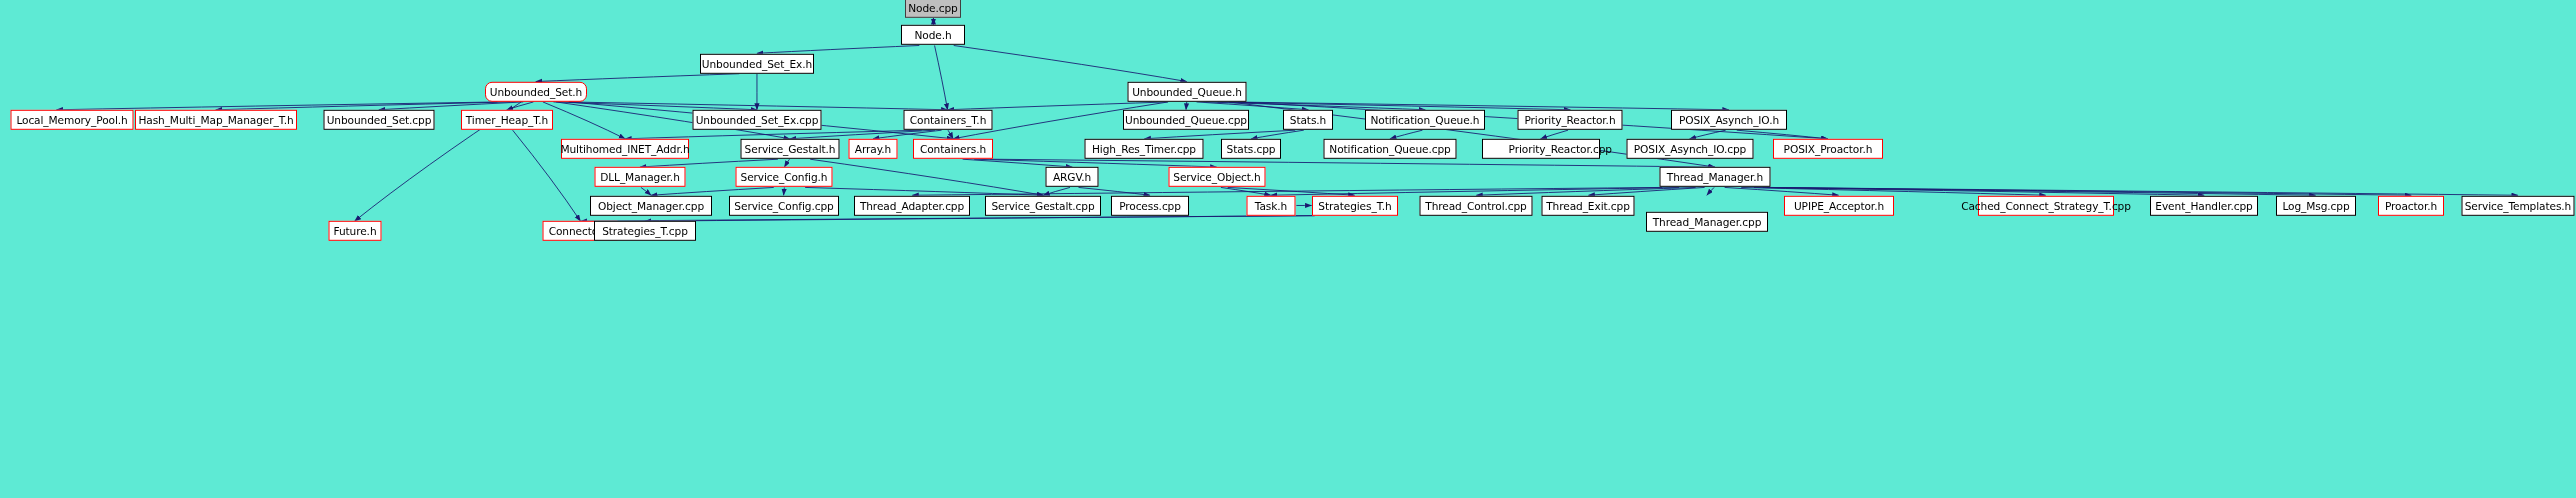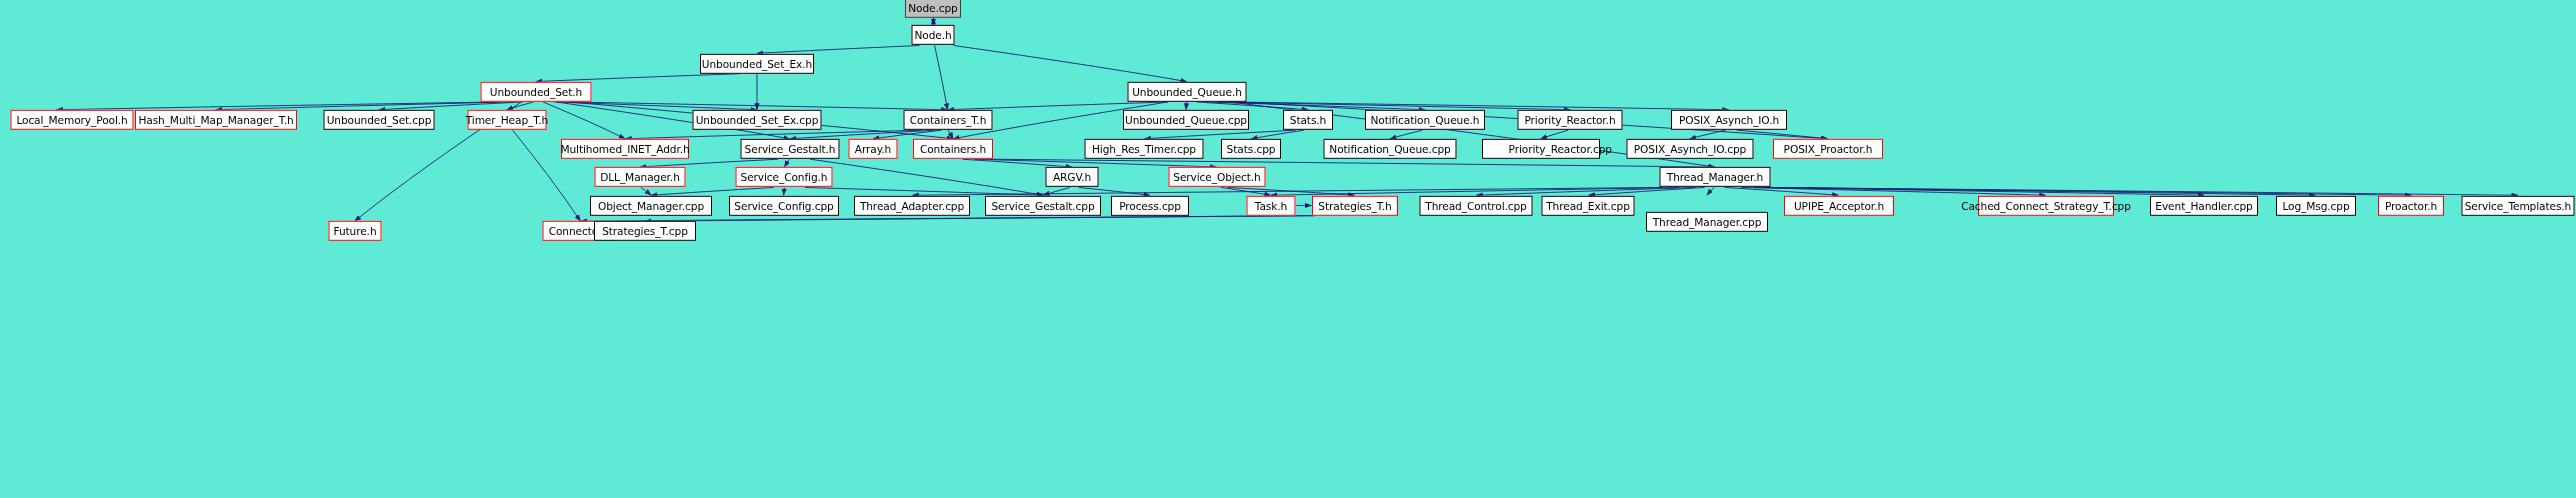--- a/index.html
+++ b/index.html
@@ -128,42 +128,42 @@
         <path d="M1651.28,166 Q1536.33,172.05 1459,177" stroke="#191970" stroke-width="1.1" fill="none" marker-end="url(#arrow)"></path>
         <path d="M1813.4,166 Q1788.65,172.05 1772,177" stroke="#191970" stroke-width="1.1" fill="none" marker-end="url(#arrow)"></path>
         <path d="M1998.96,166 Q1978.06,172.05 1964,177" stroke="#191970" stroke-width="1.1" fill="none" marker-end="url(#arrow)"></path>
         <path d="M653.52,166 Q705.22,229.8 740,282" stroke="#191970" stroke-width="1.1" fill="none" marker-end="url(#arrow)"></path>
       </g>
   </svg>
   <div id="nodes-layer">
       <div class="gnode root" style="left: 933px; top: 7.8px; width: 56px;">
         <span class="lbl">Node.cpp</span>
       </div>
-      <div class="gnode" style="left: 933px; top: 35px; width: 43px;">
+      <div class="gnode" style="left: 933px; top: 35px; width: 64px;">
         <span class="lbl">Node.h</span>
       </div>
       <div class="gnode" style="left: 757px; top: 64px; width: 114px;">
         <span class="lbl">Unbounded_Set_Ex.h</span>
       </div>
-      <div class="gnode red" style="left: 536px; top: 92px; width: 111px;">
+      <div class="gnode red" style="left: 536px; top: 92px; width: 102px; border-radius: 7px;">
         <span class="lbl">Unbounded_Set.h</span>
       </div>
       <div class="gnode" style="left: 1187px; top: 92px; width: 119px;">
         <span class="lbl">Unbounded_Queue.h</span>
       </div>
       <div class="gnode red" style="left: 72px; top: 120px; width: 123px;">
         <span class="lbl">Local_Memory_Pool.h</span>
       </div>
       <div class="gnode red" style="left: 216px; top: 120px; width: 162px;">
         <span class="lbl">Hash_Multi_Map_Manager_T.h</span>
       </div>
       <div class="gnode" style="left: 379px; top: 120px; width: 111px;">
         <span class="lbl">Unbounded_Set.cpp</span>
       </div>
-      <div class="gnode red" style="left: 507px; top: 120px; width: 79px;">
+      <div class="gnode red" style="left: 507px; top: 120px; width: 92px;">
         <span class="lbl">Timer_Heap_T.h</span>
       </div>
       <div class="gnode" style="left: 757px; top: 120px; width: 129px;">
         <span class="lbl">Unbounded_Set_Ex.cpp</span>
       </div>
       <div class="gnode" style="left: 948px; top: 120px; width: 89px;">
         <span class="lbl">Containers_T.h</span>
       </div>
       <div class="gnode" style="left: 1186px; top: 120px; width: 126px;">
         <span class="lbl">Unbounded_Queue.cpp</span>

